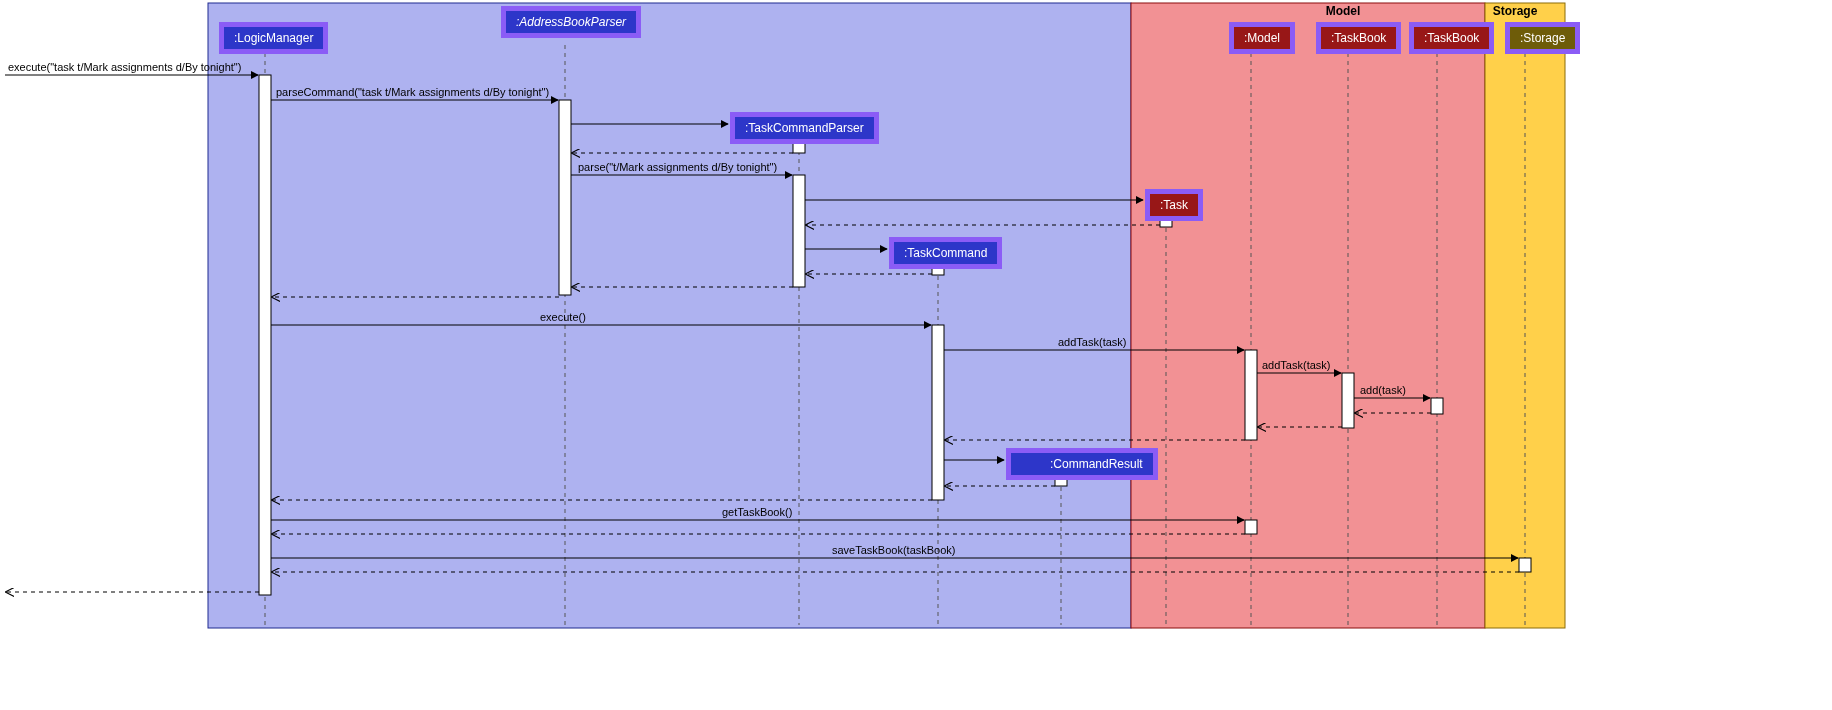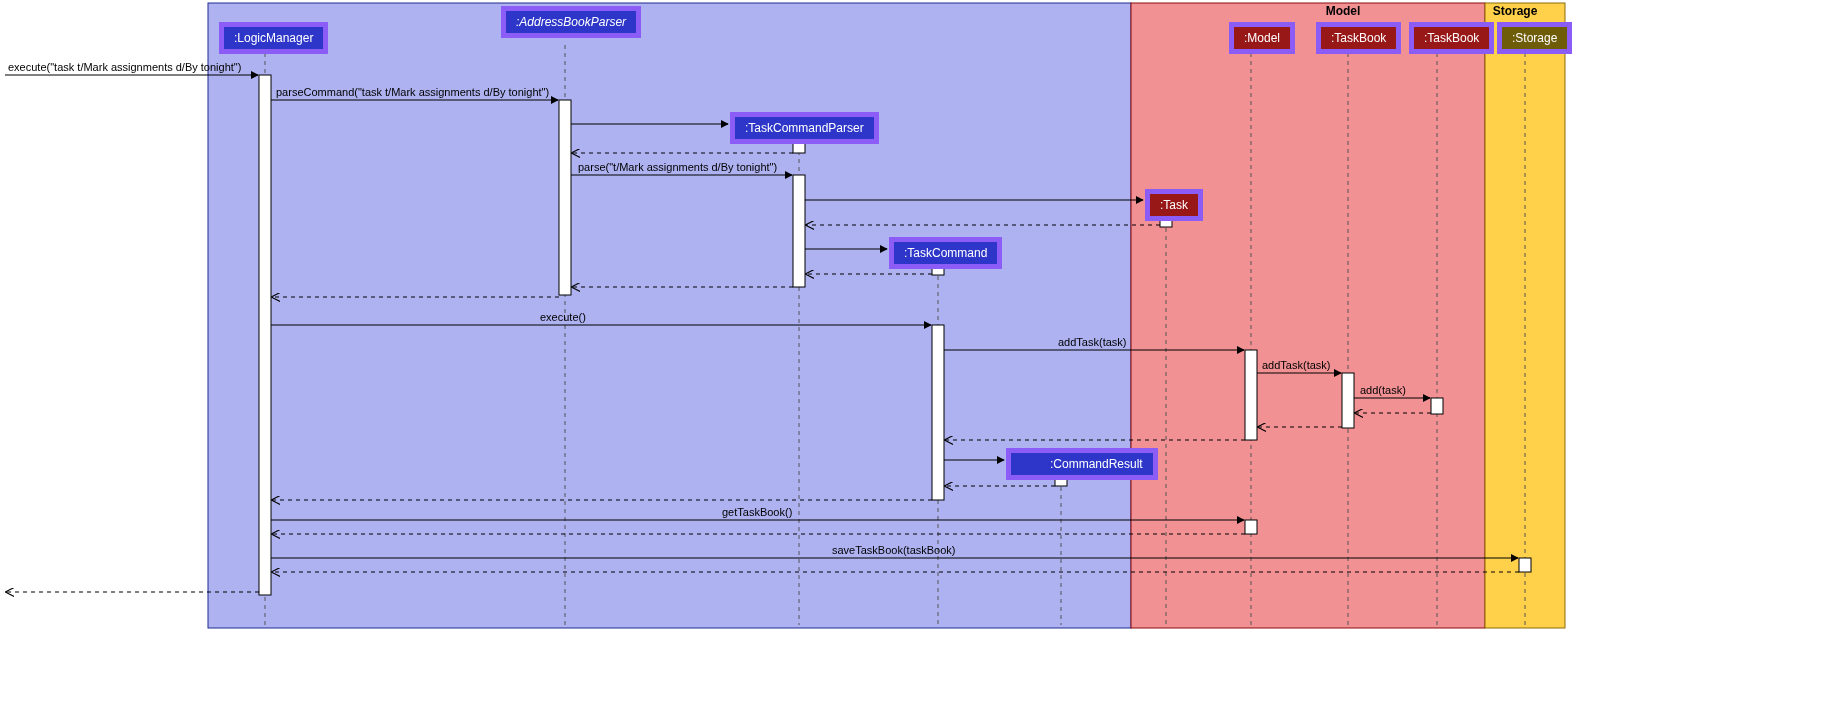--- a/index.html
+++ b/index.html
@@ -28,21 +28,21 @@
     position: absolute;
     padding: 4px 10px;
     border: 5px solid #8b5cf6;
     color: #fff;
     font-size: 12px;
     white-space: nowrap;
     text-align: center;
   }
   .blue-box   { background: #2d36c9; }
   .red-box    { background: #981717; }
-  .olive-box  { background: #6e5c09; }
+  .olive-box  { background: #6e5c09; margin-left: 8px; }
   .msg-label {
     position: absolute;
     font-size: 11px;
     white-space: nowrap;
   }
 </style>
 </head>
 <body>
 
 <div id="stage">

